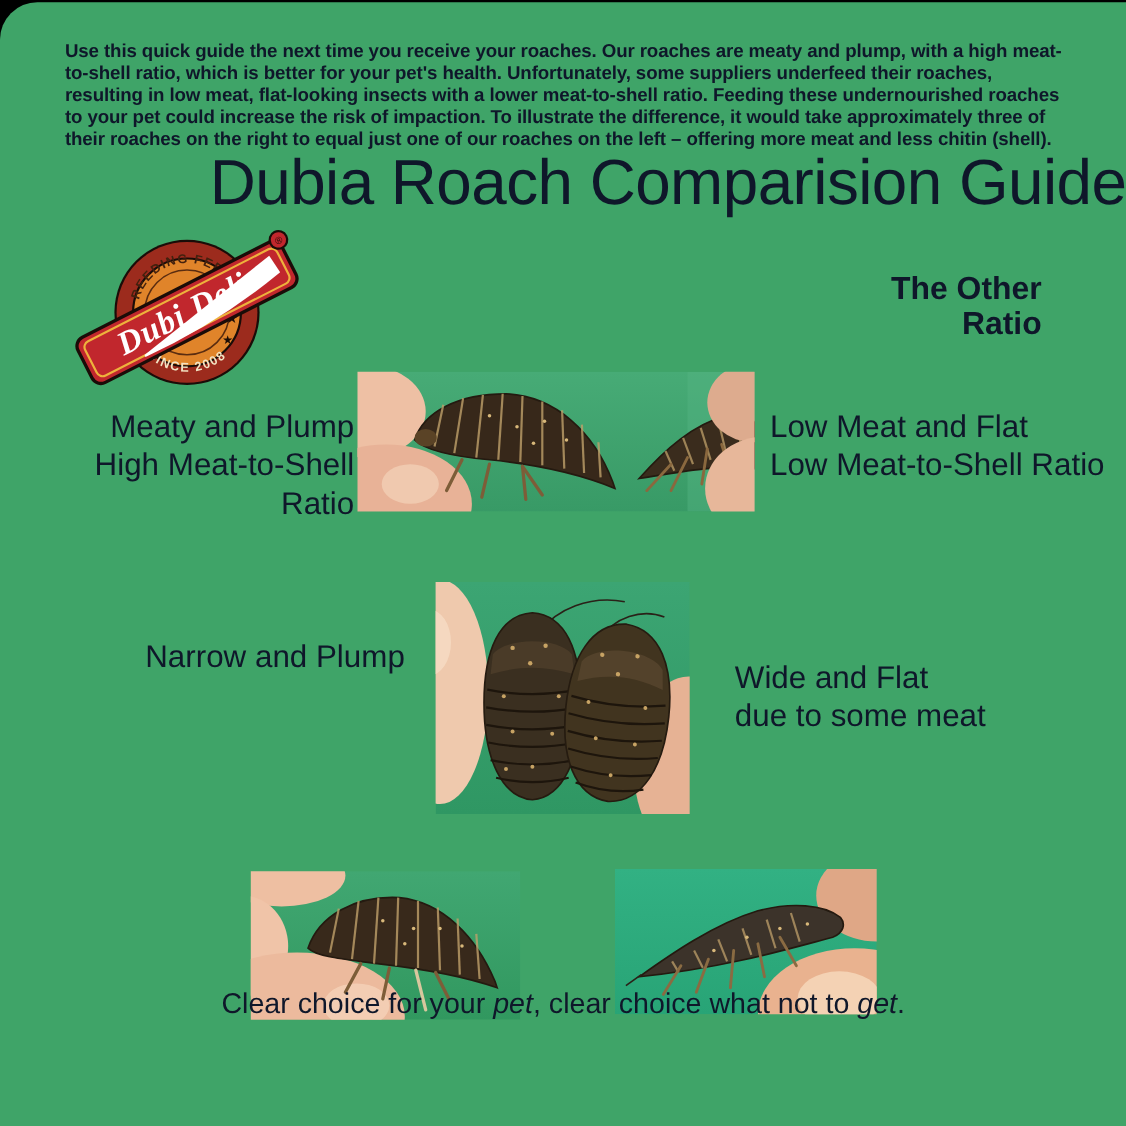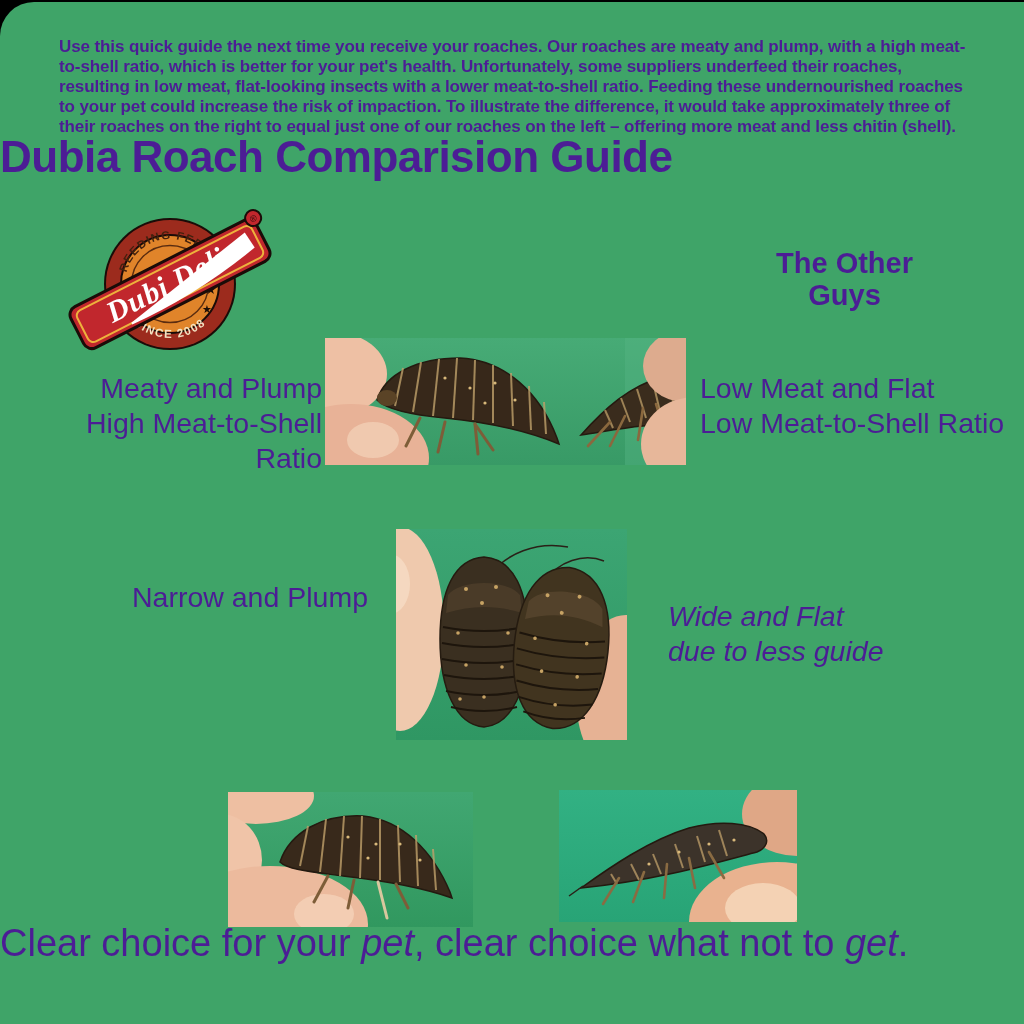--- a/index.html
+++ b/index.html
@@ -2,41 +2,41 @@
 <html><head>
 <meta charset="utf-8">
 <style>
   html,body{margin:0;padding:0;}
   body{
     width:1024px;height:1024px;overflow:hidden;background:#000;
     font-family:"Liberation Sans",sans-serif;
   }
   .page{
     position:absolute;top:2px;left:0;width:1024px;height:1022px;
-    background:#3fa468;border-top-left-radius:34px;color:#4c1d95;
+    background:#3fa468;border-top-left-radius:34px;color:#0f172a;
   }
   .intro{
     position:absolute;left:59px;top:18px;width:912px;
     font-size:17px;font-weight:bold;line-height:1.17;letter-spacing:-0.1px;
   }
   .title{
-    position:absolute;left:0;top:130px;width:100%;margin:0;text-align:left;
-    font-size:44px;font-weight:bold;letter-spacing:-0.5px;
+    position:absolute;left:0;top:130px;width:100%;margin:0;text-align:right;
+    font-size:58px;font-weight:normal;letter-spacing:-0.5px;
   }
   .other-guys{
-    position:absolute;left:742px;top:246px;width:205px;text-align:center;
+    position:absolute;left:742px;top:246px;width:205px;text-align:right;
     font-weight:bold;font-size:29px;line-height:1.1;
   }
   .label{position:absolute;font-size:28.5px;line-height:1.22;font-weight:400;}
   .r1-left{left:30px;top:369px;width:292px;text-align:right;}
   .r1-right{left:700px;top:369px;}
   .r2-left{left:132px;top:578px;}
-  .r2-right{left:668px;top:597px;font-style:italic;}
+  .r2-right{left:668px;top:597px;}
   .footer{
-    position:absolute;left:0;top:920px;width:100%;text-align:left;font-size:38px;
+    position:absolute;left:0;top:895px;width:100%;text-align:center;font-size:26px;
   }
   .photo{position:absolute;display:block;}
   #photo-row1{left:325px;top:336px;}
   #photo-row2{left:396px;top:527px;}
   #photo-row3-left{left:228px;top:790px;}
   #photo-row3-right{left:559px;top:788px;}
   #logo{position:absolute;left:70px;top:196px;overflow:visible;}
   .brand-script{font-family:"Liberation Serif",serif;font-style:italic;font-weight:bold;}
 </style>
 </head>
@@ -77,38 +77,38 @@
       <rect x="-98" y="-17.5" width="196" height="35" rx="6" fill="none" stroke="#eeb23c" stroke-width="2"></rect>
       <path d="M -52,17 L 90,-12 L 92,6 Q 20,22 -52,19 Z" fill="#ffffff"></path>
       <text x="-4" y="9" text-anchor="middle" class="brand-script" font-size="30" fill="#ffffff" letter-spacing="1">Dubi Deli</text>
       <circle cx="104" cy="-21" r="8" fill="#c1272d" stroke="#1a0c08" stroke-width="2"></circle>
       <text x="104" y="-17.5" text-anchor="middle" font-size="9" fill="#2a0d08">®</text>
     </g>
   </svg>
 
   <div class="other-guys">
     <div>The Other</div>
-    <div>Guys</div>
+    <div>Ratio</div>
   </div>
 
   <div class="label r1-left">
     <div>Meaty and Plump</div>
     <div>High Meat-to-Shell Ratio</div>
   </div>
   <div class="label r1-right">
     <div>Low Meat and Flat</div>
     <div>Low Meat-to-Shell Ratio</div>
   </div>
 
   <div class="label r2-left">
     <div>Narrow and Plump</div>
   </div>
   <div class="label r2-right">
     <div>Wide and Flat</div>
-    <div>due to less guide</div>
+    <div>due to some meat</div>
   </div>
 
   <svg id="photo-row1" class="photo" width="361" height="127" viewBox="0 0 361 127">
     <defs>
       <linearGradient id="p1bg" x1="0" y1="0" x2="0" y2="1">
         <stop offset="0" stop-color="#47ab76"></stop>
           <stop offset="1" stop-color="#389a66"></stop>
       </linearGradient>
     </defs>
     <rect width="361" height="127" fill="url(#p1bg)"></rect>

